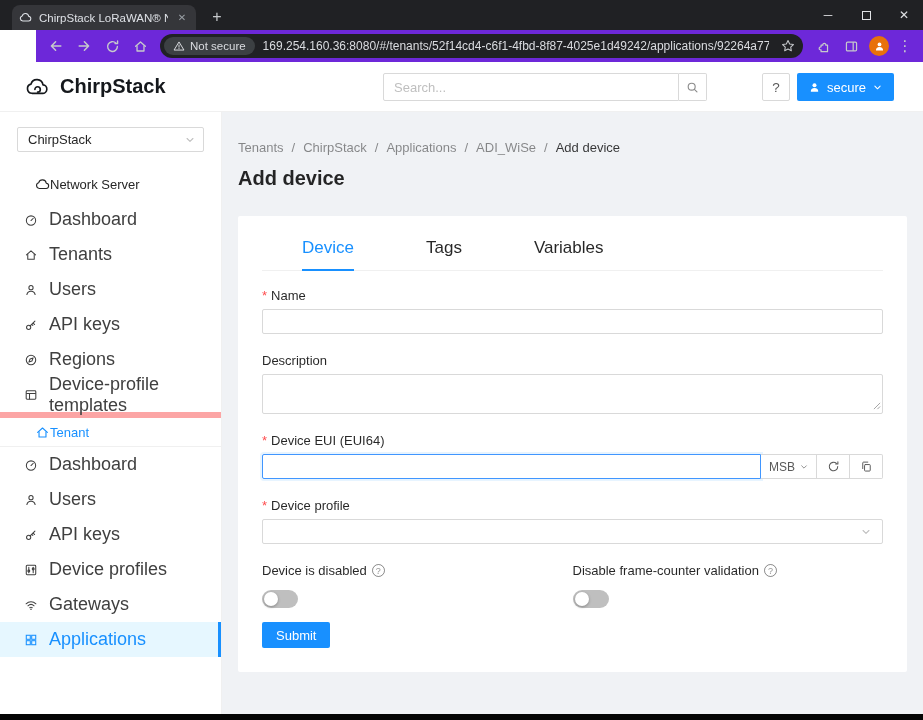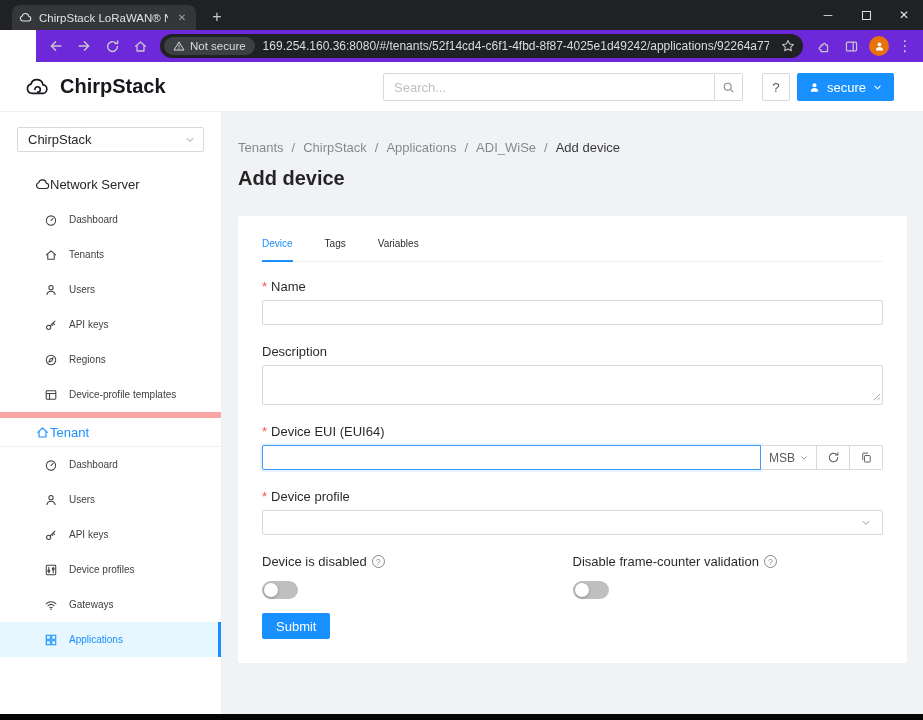--- a/index.html
+++ b/index.html
@@ -23,45 +23,45 @@
   .secchip { display:flex; align-items:center; gap:5px; background:#3c4043; color:#dadce0; border-radius:9px; padding:0 9px; height:18px; font-size:11.5px; flex:none; }
   .url { flex:1; color:#dadce0; font-size:12px; white-space:nowrap; overflow:hidden; margin:0 8px; }
   .starbtn { width:22px; color:#c6c9cc; text-align:center; flex:none; display:flex; justify-content:center; }
   .avatar { width:20px; height:20px; border-radius:50%; background:#e8710a; display:flex; align-items:center; justify-content:center; flex:none; margin:0 3px; }
   .kebab { color:#c6c9cc; font-size:15px; width:22px; text-align:center; }
 
   
   .appheader { height:50px; background:#fff; border-bottom:1px solid #f0f0f0; position:relative; display:flex; align-items:center; padding:0 22px; flex:none; }
   .brand { display:flex; align-items:center; gap:8px; color:#15181c; font-size:20px; font-weight:600; }
   .searchgroup { position:absolute; left:383px; top:11px; display:flex; height:28px; }
-  .searchinput { width:332px; border:1px solid #d9d9d9; border-radius:2px 0 0 2px; padding:0 10px; font-size:13px; color:#333; outline:none; font-family:inherit; }
+  .searchinput { width:296px; border:1px solid #d9d9d9; border-radius:2px 0 0 2px; padding:0 10px; font-size:13px; color:#333; outline:none; font-family:inherit; }
   .searchinput::placeholder { color:#bfbfbf; }
   .searchbtn { width:28px; border:1px solid #d9d9d9; border-left:none; background:#fff; border-radius:0 2px 2px 0; display:flex; align-items:center; justify-content:center; color:#8c8c8c; }
   .helpbtn { position:absolute; left:762px; top:11px; width:28px; height:28px; border:1px solid #d9d9d9; border-radius:2px; background:#fff; font-size:13.5px; color:#595959; display:flex; align-items:center; justify-content:center; }
   .adminbtn { position:absolute; left:797px; top:11px; height:28px; background:#1890ff; border:none; border-radius:2px; color:#fff; font-size:13px; display:flex; align-items:center; gap:7px; padding:0 12px; font-family:inherit; cursor:pointer; }
 
   
   .mainrow { flex:1; display:flex; min-height:0; }
   .sidebar { width:222px; background:#fff; border-right:1px solid #f0f0f0; padding-top:15px; flex:none; }
   .orgselect { margin:0 17px 15px; height:25px; border:1px solid #d9d9d9; border-radius:2px; display:flex; align-items:center; justify-content:space-between; padding:0 8px 0 10px; font-size:13px; color:#262626; cursor:pointer; }
   .mgroup { height:35px; display:flex; align-items:center; padding-left:35px; font-size:13px; color:#262626; }
   .mgroup.tenant { color:#1890ff; border-top:6px solid #fca5a5; border-bottom:1px solid #f0f0f0; }
-  .mitem { height:35px; display:flex; align-items:center; gap:11px; padding-left:44px; font-size:10px; color:#404040; cursor:pointer; }
+  .mitem { height:35px; display:flex; align-items:center; gap:11px; padding-left:24px; font-size:18px; color:#404040; cursor:pointer; }
   .mitem.selected { background:#e6f7ff; color:#1890ff; border-right:3px solid #1890ff; }
   .micon { display:flex; flex:none; }
 
   .content { flex:1; background:#f0f2f5; padding:28px 16px 0; min-width:0; overflow:hidden; }
   .breadcrumb { font-size:13px; color:rgba(0,0,0,0.45); display:flex; gap:8px; align-items:center; }
   .bc-link { cursor:pointer; }
   .bc-current { color:rgba(0,0,0,0.78); }
   .pagetitle { font-size:20px; font-weight:600; color:rgba(0,0,0,0.85); margin-top:12px; }
   .card { margin-top:26px; background:#fff; border-radius:2px; padding:16px 24px 24px; }
 
   .tabs { display:flex; gap:32px; border-bottom:1px solid #f0f0f0; }
-  .tabitem { padding:6px 0 11px; font-size:10px; color:rgba(0,0,0,0.85); cursor:pointer; }
+  .tabitem { padding:6px 0 11px; font-size:17px; color:rgba(0,0,0,0.85); cursor:pointer;margin-left:40px; }
   .tabitem.active { color:#1890ff; border-bottom:2px solid #1890ff; margin-bottom:-1px; }
 
   .form { padding-top:17px; }
   .fitem { margin-bottom:19px; }
   .flabel { display:flex; align-items:center; font-size:13px; color:rgba(0,0,0,0.85); margin-bottom:6px; }
   .req { color:#ff4d4f; margin-right:4px; }
   .inp { width:100%; height:25px; border:1px solid #d9d9d9; border-radius:2px; padding:0 11px; font-size:13px; font-family:inherit; color:#262626; outline:none; background:#fff; }
   .txtwrap { position:relative; }
   .txtarea { width:100%; height:40px; border:1px solid #d9d9d9; border-radius:2px; padding:3px 11px; font-size:13px; font-family:inherit; resize:none; outline:none; display:block; color:#262626; }
   .resizer { position:absolute; right:2px; bottom:4px; pointer-events:none; }

